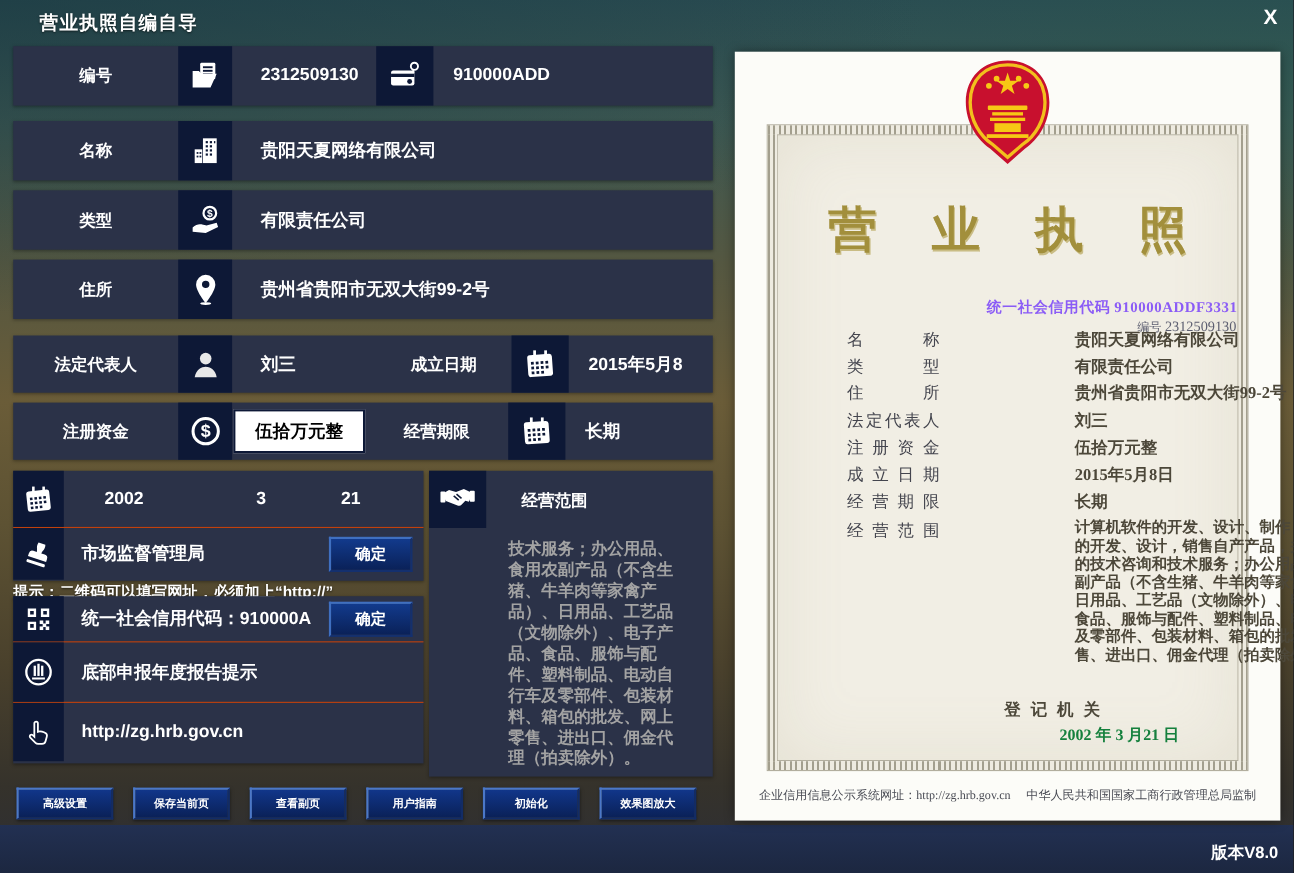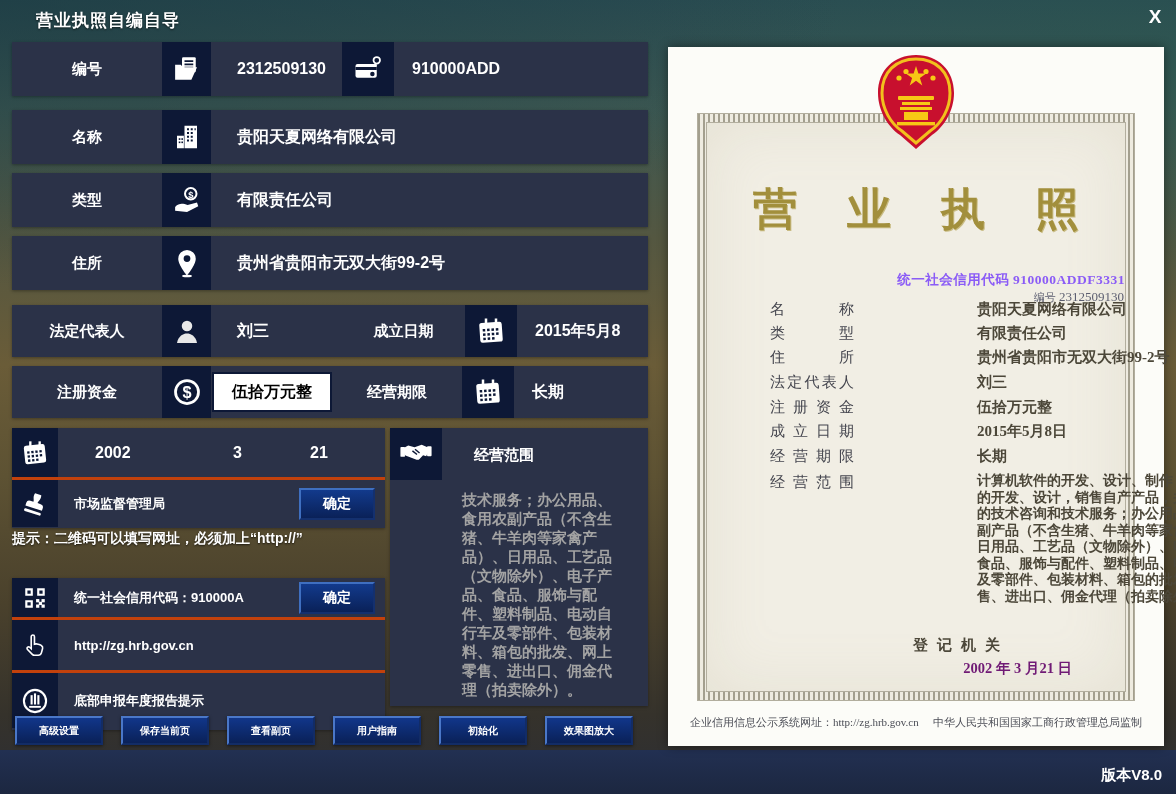--- a/index.html
+++ b/index.html
@@ -26,24 +26,24 @@
     box-shadow:0 1px 3px rgba(0,0,0,.35); }
   .cell-label{ display:flex; align-items:center; justify-content:center; color:#fff;
     font-weight:bold; font-size:15px; flex:none; }
   .icon-box{ background:#0d1836; width:49px; flex:none; display:flex; align-items:center; justify-content:center; }
   .icon-box svg{ width:30px; height:30px; }
   .val{ display:flex; align-items:center; color:#fff; font-weight:bold; font-size:16px;
     white-space:nowrap; overflow:hidden; }
   .lbl2{ display:flex; align-items:center; justify-content:center; color:#fff; font-weight:bold; flex:none; }
 
   .panel{ position:absolute; background:#2b3248; box-shadow:0 1px 3px rgba(0,0,0,.35); }
-  .prow{ display:flex; align-items:stretch; border-bottom:3px solid #c2410c; }
+  .prow{ display:flex; align-items:stretch; border-bottom:1px solid #c2410c; }
   .prow:last-child{ border-bottom:none; }
   .prow .icon-box{ width:46px; }
-  .prow-text{ display:flex; align-items:center; color:#fff; font-weight:bold; font-size:13px; padding-left:16px;
+  .prow-text{ display:flex; align-items:center; color:#fff; font-weight:bold; font-size:16px; padding-left:16px;
     white-space:nowrap; overflow:hidden; flex:1; }
   .confirm-btn{ align-self:center; margin-right:10px; width:76px; height:32px; flex:none;
     background:linear-gradient(180deg,#123a8c,#0a2158);
     border:2px solid; border-color:#3f6fc0 #14306e #14306e #3f6fc0;
     color:#fff; font-weight:bold; font-size:14px; display:flex; align-items:center; justify-content:center;
     cursor:pointer; }
   .hint{ position:absolute; left:12px; top:530px; color:#fff; font-weight:bold; font-size:14px;
     text-shadow:0 1px 2px rgba(0,0,0,.7); }
 
   .capital-input{ align-self:center; margin-left:1px; width:120px; height:40px; background:#fff;
@@ -81,21 +81,21 @@
   .lic-credit{ position:absolute; right:39px; top:224px; color:#8b5cf6; font-size:13.5px; font-weight:bold;
     letter-spacing:.5px; }
   .lic-row{ position:absolute; left:102px; color:#3f4048; font-size:15px; }
   .jlabel{ display:inline-block; width:84px; text-align:justify; text-align-last:justify;
     color:#44454e; vertical-align:top; }
   .lic-val{ position:absolute; left:207px; top:0; color:#4c4739; font-weight:bold; white-space:nowrap; }
   .lic-scope-val{ position:absolute; left:207px; top:0; width:268px; color:#4c4739; font-weight:bold;
     font-size:14px; line-height:16.5px; white-space:normal; }
   .lic-registrar{ position:absolute; left:245px; top:589px; color:#4c4739; font-size:15px; font-weight:bold;
     letter-spacing:9px; }
-  .lic-date{ position:absolute; right:92px; top:612px; color:#701a75; font-size:14.5px; font-weight:bold; }
+  .lic-date{ position:absolute; right:92px; top:612px; color:#15803d; font-size:14.5px; font-weight:bold; }
   .lic-footer-l{ position:absolute; left:22px; top:668px; color:#4a4c55; font-size:11px; }
   .lic-footer-r{ position:absolute; right:22px; top:668px; color:#4a4c55; font-size:11px; }
 </style>
 </head>
 <body>
 
 <div id="app">
 
   <div class="app-title">营业执照自编自导</div>
   <div class="close-x">X</div>
@@ -272,54 +272,54 @@
             <rect x="4" y="18.5" width="16" height="2.5" rx="1" fill="#fff" transform="rotate(18 12 12)"></rect>
           </svg>
       </div>
       <div class="prow-text">市场监督管理局</div>
       <div class="confirm-btn">确定</div>
     </div>
   </div>
 
   <div class="hint">提示：二维码可以填写网址，必须加上“http://”</div>
 
-  <div class="panel" style="left:12px;top:578px;width:373px;height:152px;">
+  <div class="panel" style="left:12px;top:542px;width:373px;height:152px;">
     <div class="prow" style="height:42px;">
       <div class="icon-box">
         <svg style="width:26px;height:26px;" viewBox="0 0 24 24" fill="#fff">
             <path d="M3 3h7v7H3zm2 2v3h3V5zM14 3h7v7h-7zm2 2v3h3V5zM3 14h7v7H3zm2 2v3h3v-3z"></path>
             <rect x="13" y="13" width="3" height="3"></rect>
             <rect x="18" y="13" width="3" height="3"></rect>
             <rect x="13" y="18" width="3" height="3"></rect>
             <rect x="18" y="18" width="3" height="3"></rect>
             <rect x="15.5" y="15.5" width="3" height="3"></rect>
           </svg>
       </div>
       <div class="prow-text">统一社会信用代码：910000A</div>
       <div class="confirm-btn">确定</div>
     </div>
-    <div class="prow" style="height:53px;">
-      <div class="icon-box">
-        <svg style="width:26px;height:26px;" viewBox="0 0 24 24">
-            <path d="M10 2.8c.8 0 1.5.7 1.5 1.5v7l1.3-.3c.6-.2 3.5.4 5 1.4 1 .6 1.5 1.8 1.2 2.9l-1.1 4A3 3 0 0 1 15 21.5h-3.4a3 3 0 0 1-2.1-.9l-4.4-4.4c-.6-.6-.6-1.6.1-2.2.6-.4 1.4-.4 1.9.1l1.4 1.3V4.3c0-.8.7-1.5 1.5-1.5z" fill="none" stroke="#fff" stroke-width="1.5"></path>
-          </svg>
-      </div>
-      <div class="prow-text">http://zg.hrb.gov.cn</div>
-    </div>
     <div class="prow" style="height:55px;">
       <div class="icon-box">
         <svg style="width:28px;height:28px;" viewBox="0 0 24 24">
             <circle cx="12" cy="12" r="9.5" fill="none" stroke="#fff" stroke-width="1.8"></circle>
             <rect x="8.2" y="7" width="1.8" height="8" fill="#fff"></rect>
             <rect x="11.1" y="5.5" width="1.8" height="9.5" fill="#fff"></rect>
             <rect x="14" y="7" width="1.8" height="8" fill="#fff"></rect>
             <path d="M7 17h10" stroke="#fff" stroke-width="1.6"></path>
           </svg>
       </div>
       <div class="prow-text">底部申报年度报告提示</div>
+    </div>
+    <div class="prow" style="height:53px;">
+      <div class="icon-box">
+        <svg style="width:26px;height:26px;" viewBox="0 0 24 24">
+            <path d="M10 2.8c.8 0 1.5.7 1.5 1.5v7l1.3-.3c.6-.2 3.5.4 5 1.4 1 .6 1.5 1.8 1.2 2.9l-1.1 4A3 3 0 0 1 15 21.5h-3.4a3 3 0 0 1-2.1-.9l-4.4-4.4c-.6-.6-.6-1.6.1-2.2.6-.4 1.4-.4 1.9.1l1.4 1.3V4.3c0-.8.7-1.5 1.5-1.5z" fill="none" stroke="#fff" stroke-width="1.5"></path>
+          </svg>
+      </div>
+      <div class="prow-text">http://zg.hrb.gov.cn</div>
     </div>
   </div>
 
   <div class="scope-panel">
     <div class="icon-box">
       <svg style="width:34px;height:34px;" viewBox="0 0 24 24" fill="#fff">
           <path d="M2 8.5l4.5-2.5 4.5 1.2 5-1.8L21.8 8l-2.6 5.5-2.2-.6-2.5 2.6a2 2 0 0 1-2.1.5l-4.6-1.7L4.5 13z"></path>
           <path d="M9.5 9.8l3.2 2.6" stroke="#0d1836" stroke-width="1"></path>
           <path d="M11.3 8.6l3.2 2.7" stroke="#0d1836" stroke-width="1"></path>
           <rect x="1" y="7" width="3.2" height="7" rx="0.6"></rect>

